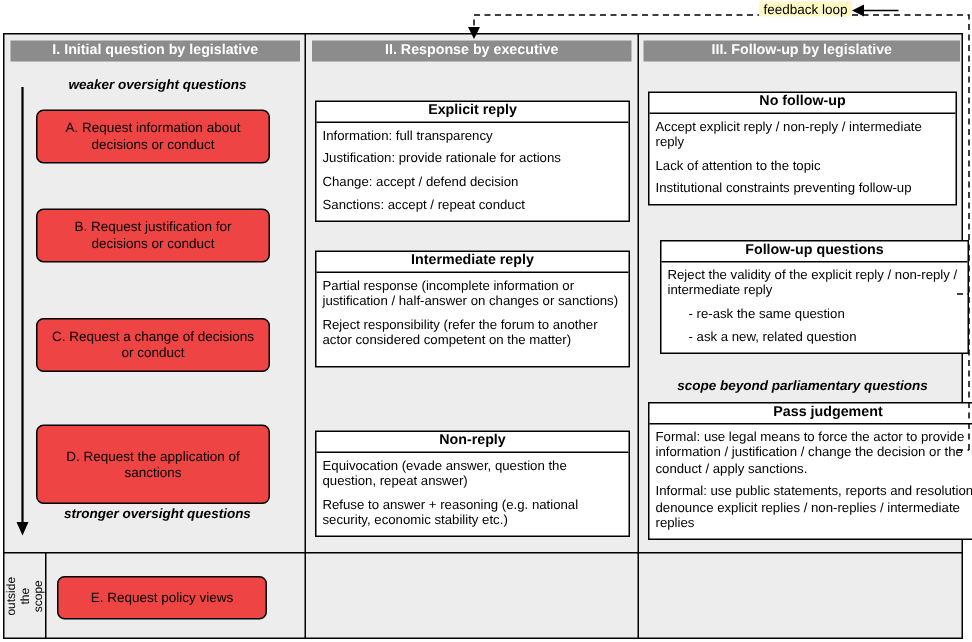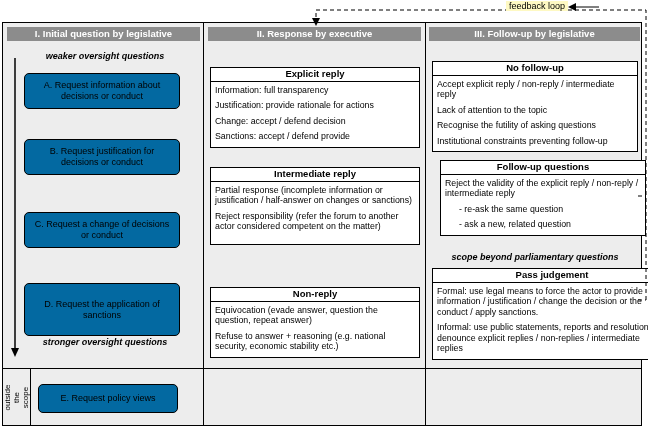--- a/index.html
+++ b/index.html
@@ -3,21 +3,21 @@
 <meta charset="utf-8">
 <style>
   * { margin:0; padding:0; box-sizing:border-box; }
   body { background:#fff; font-family:"Liberation Sans","DejaVu Sans",sans-serif; color:#000; }
   #canvas { position:relative; width:648px; height:428px; background:#fff; overflow:hidden; }
   #frame { position:absolute; left:2px; top:22px; width:640px; height:404px; border:1px solid #000; background:#ededed; z-index:1; }
   .vsep { position:absolute; width:1px; background:#000; z-index:2; }
   .hsep { position:absolute; height:1px; background:#000; z-index:2; }
   .colhdr { position:absolute; height:14px; background:#8c8c8c; color:#fff; font-weight:bold;
             font-size:9.5px; line-height:14px; text-align:center; z-index:3; }
-  .rbox { position:absolute; background:#0369a1; border:1px solid #000; border-radius:5px;
+  .rbox { position:absolute; background:#ef4444; border:1px solid #000; border-radius:5px;
           display:flex; align-items:center; justify-content:center; text-align:center;
           font-size:9px; line-height:11px; padding:2px 8px; z-index:3; }
   .ilabel { position:absolute; font-style:italic; font-weight:bold; font-size:9px;
             text-align:center; z-index:3; }
   .cbox { position:absolute; background:#fff; border:1px solid #000; z-index:3;
           font-size:8.8px; line-height:10.5px; }
   .cbox-title { font-weight:bold; text-align:center; font-size:9.5px; padding:1px 2px;
                 border-bottom:1px solid #000; }
   .cbox-body { padding:3px 4px 0 4px; }
   .cbox-body p { margin:0 0 5px 0; }
@@ -57,21 +57,21 @@
     <div class="rot">outside the scope</div>
   </div>
   <div class="rbox" style="left:38px;top:384px;width:140px;height:29px;">E. Request policy views</div>
 
   <div class="cbox" style="left:210px;top:67px;width:210px;min-height:66px;">
     <div class="cbox-title">Explicit reply</div>
     <div class="cbox-body">
       <p>Information: full transparency</p>
       <p>Justification: provide rationale for actions</p>
       <p>Change: accept / defend decision</p>
-      <p>Sanctions: accept / defend provide</p>
+      <p>Sanctions: accept / repeat conduct</p>
     </div>
   </div>
 
   <div class="cbox" style="left:210px;top:167px;width:210px;min-height:78px;">
     <div class="cbox-title">Intermediate reply</div>
     <div class="cbox-body">
       <p>Partial response (incomplete information or justification / half-answer on changes or sanctions)</p>
       <p>Reject responsibility (refer the forum to another actor considered competent on the matter)</p>
     </div>
   </div>
@@ -82,21 +82,20 @@
       <p>Equivocation (evade answer, question the question, repeat answer)</p>
       <p>Refuse to answer + reasoning (e.g. national security, economic stability etc.)</p>
     </div>
   </div>
 
   <div class="cbox" style="left:432px;top:61px;width:206px;min-height:74px;">
     <div class="cbox-title">No follow-up</div>
     <div class="cbox-body">
       <p>Accept explicit reply / non-reply / intermediate reply</p>
       <p>Lack of attention to the topic</p>
-      <p>Recognise the futility of asking questions</p>
       <p>Institutional constraints preventing follow-up</p>
     </div>
   </div>
 
   <div class="cbox" style="left:440px;top:160px;width:206px;min-height:72px;">
     <div class="cbox-title">Follow-up questions</div>
     <div class="cbox-body">
       <p>Reject the validity of the explicit reply / non-reply / intermediate reply</p>
       <p class="indent">- re-ask the same question</p>
       <p class="indent">- ask a new, related question</p>

